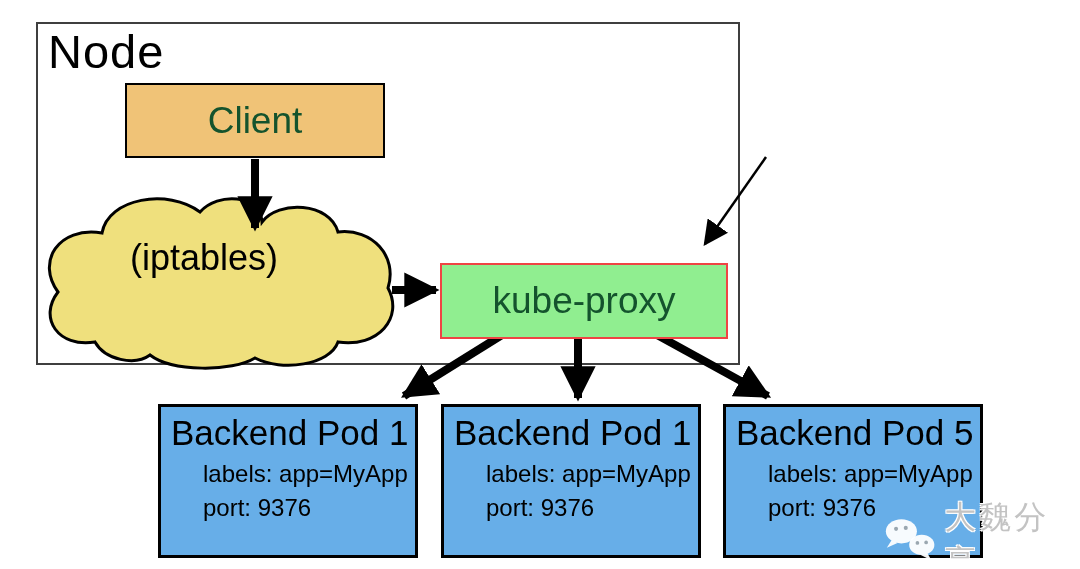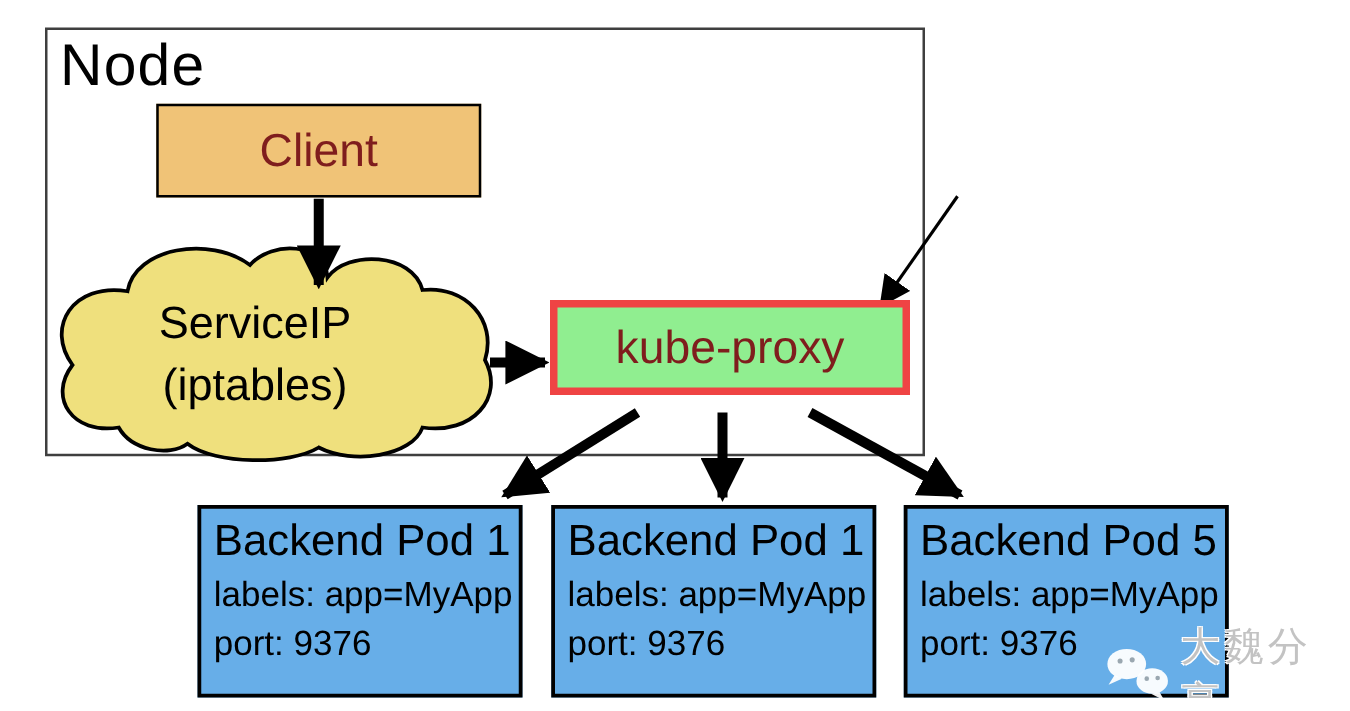--- a/index.html
+++ b/index.html
@@ -37,35 +37,35 @@
     width: 1080px; height: 569px;
     z-index: 1;
     pointer-events: none;
   }
 
   .shape-box {
     position: absolute;
     display: flex;
     align-items: center;
     justify-content: center;
-    color: #7f1d1d;
+    color: #14532d;
     z-index: 2;
   }
   .client-box {
     left: 125px; top: 83px;
     width: 260px; height: 75px;
     background: #f0c377;
     border: 2px solid #000;
     font-size: 37px;
   }
   .kubeproxy-box {
-    left: 440px; top: 240px;
+    left: 440px; top: 263px;
     width: 288px; height: 76px;
     background: #90ee90;
-    border: 6px solid #ef4444;
+    border: 2px solid #ef4444;
     font-size: 37px;
   }
   .apiserver-box {
     left: 754px; top: 80px;
     width: 250px; height: 76px;
     background: #fac7ef;
     border: 3px solid #000;
     font-size: 35px;
   }
 
@@ -93,24 +93,25 @@
   .pod-1 { left: 158px; }
   .pod-2 { left: 441px; }
   .pod-3 { left: 723px; }
   .pod-title {
     font-size: 35px;
     line-height: 1.25;
     white-space: nowrap;
     text-align: center;
   }
   .pod-line {
-    font-size: 28px;
+    font-size: 24px;
     line-height: 1.3;
     margin-top: 3px;
     white-space: nowrap;
+    margin-left: 32px;
   }
 
   .watermark {
     position: absolute;
     left: 882px; top: 496px;
     display: flex;
     align-items: center;
     z-index: 3;
   }
   .watermark-text {
@@ -157,21 +158,20 @@
     <line x1="392" y1="290" x2="436" y2="290" stroke="#000" stroke-width="8" marker-end="url(#arrowBig)"></line>
 
     <line x1="766" y1="157" x2="705" y2="244" stroke="#000" stroke-width="2.5" marker-end="url(#arrowThin)"></line>
 
     <line x1="510" y1="330" x2="404" y2="396" stroke="#000" stroke-width="8" marker-end="url(#arrowBig)"></line>
     <line x1="578" y1="330" x2="578" y2="398" stroke="#000" stroke-width="8" marker-end="url(#arrowBig)"></line>
     <line x1="648" y1="330" x2="768" y2="396" stroke="#000" stroke-width="8" marker-end="url(#arrowBig)"></line>
   </svg>
 
   <div class="cloud-text">
-    <div>ServiceIP</div>
     <div>(iptables)</div>
   </div>
 
   <div class="shape-box client-box">
     <span>Client</span>
   </div>
 
   <div class="shape-box kubeproxy-box">
     <span>kube-proxy</span>
   </div>

